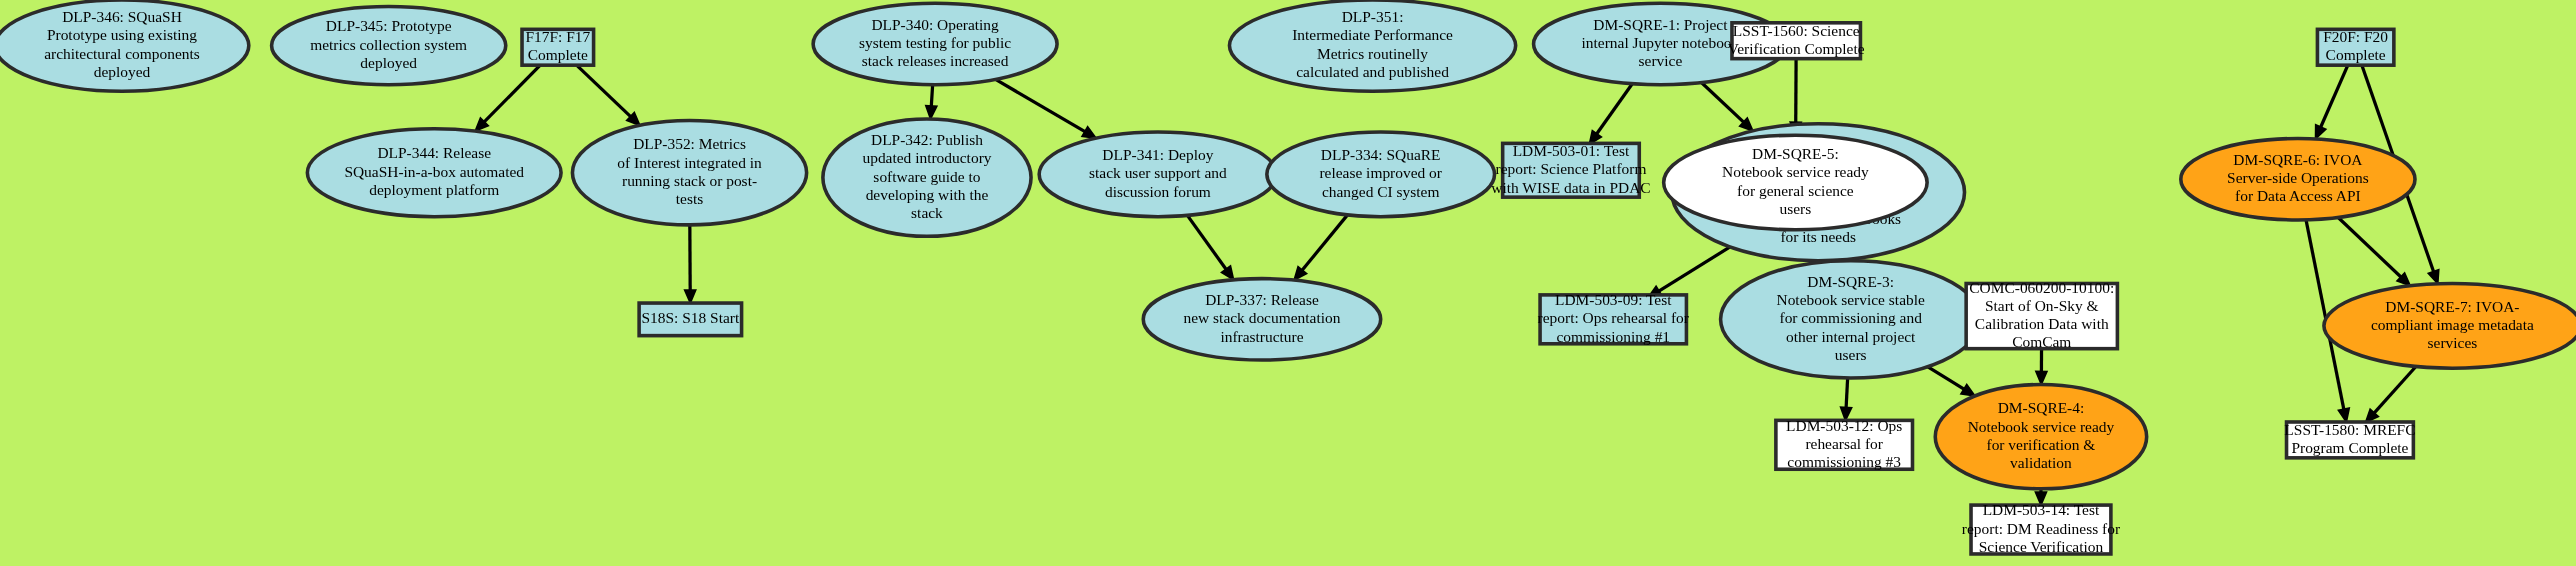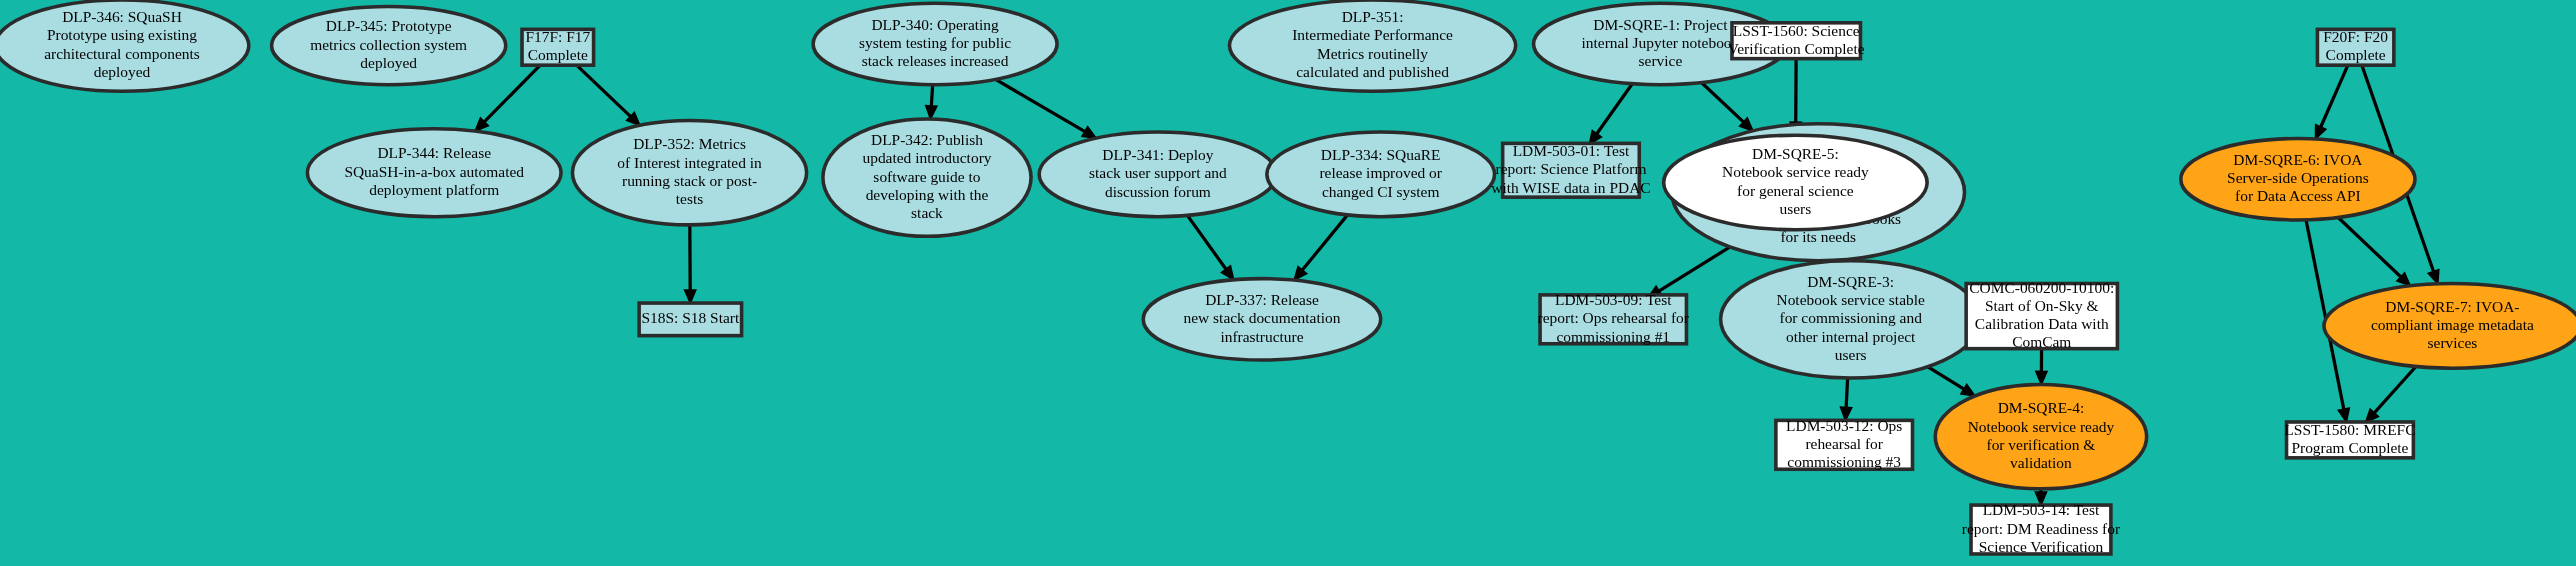--- a/index.html
+++ b/index.html
@@ -4,21 +4,21 @@
 <style>
   html, body {
     margin: 0;
     padding: 0;
     background: #ffffff;
   }
   #graph-root {
     position: relative;
     width: 2576px;
     height: 567px;
-    background: #14b8a6;
+    background: #bef264;
     font-family: "Liberation Serif", "DejaVu Serif", serif;
   }
   svg#graph-canvas {
     position: absolute;
     top: 0;
     left: 0;
     width: 2576px;
     height: 567px;
     display: block;
   }

